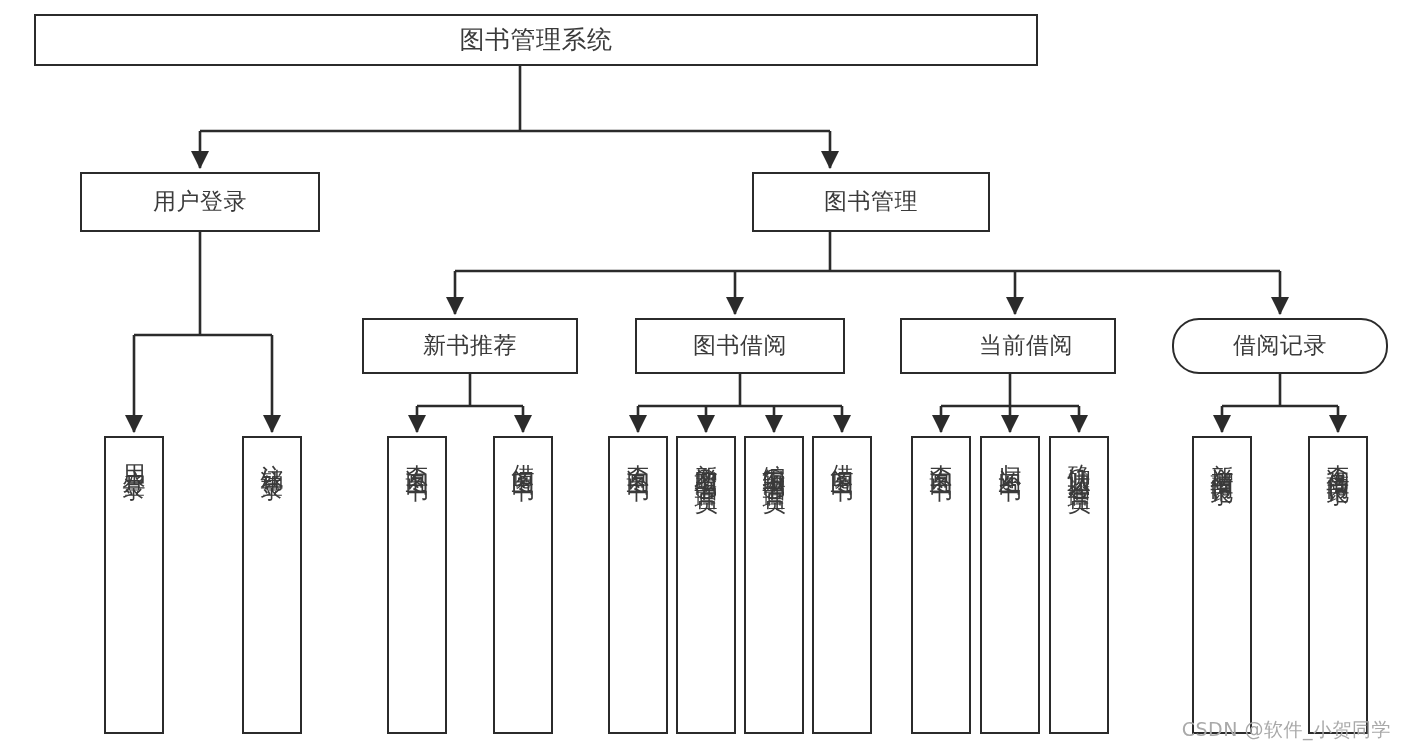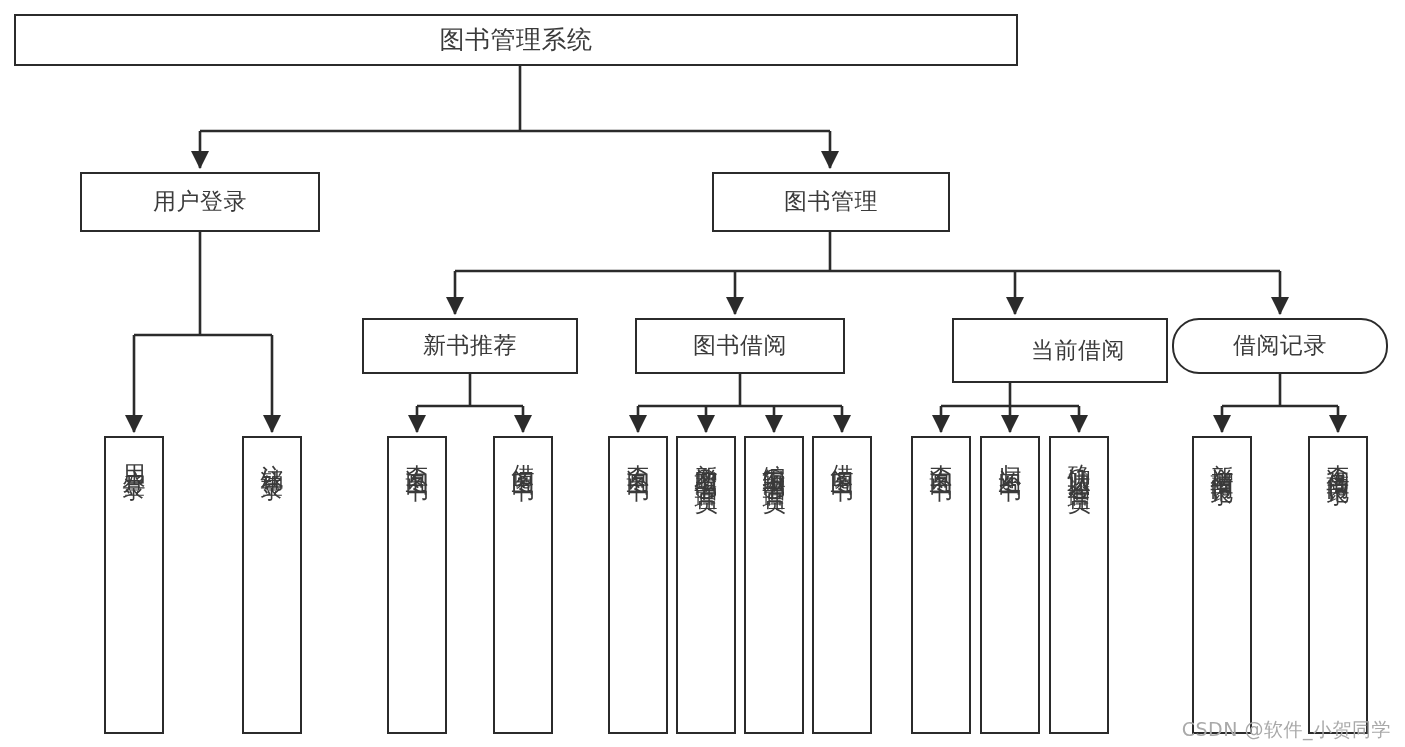--- a/index.html
+++ b/index.html
@@ -136,41 +136,41 @@
       <path d="M 1010 406 L 1010 432" marker-end="url(#arrow)"></path>
       <path d="M 1079 406 L 1079 432" marker-end="url(#arrow)"></path>
 
       <path d="M 1280 374 L 1280 406"></path>
       <path d="M 1222 406 L 1338 406"></path>
       <path d="M 1222 406 L 1222 432" marker-end="url(#arrow)"></path>
       <path d="M 1338 406 L 1338 432" marker-end="url(#arrow)"></path>
     </g>
   </svg>
 
-  <div class="node root" style="left:14px; top:14px; width:1004px; height:52px;">
+  <div class="node root" style="left:34px; top:14px; width:1004px; height:52px;">
     <span class="label">图书管理系统</span>
   </div>
 
   <div class="node branch" style="left:80px; top:172px; width:240px; height:60px;">
     <span class="label">用户登录</span>
   </div>
 
-  <div class="node branch" style="left:712px; top:172px; width:238px; height:60px;">
+  <div class="node branch" style="left:752px; top:172px; width:238px; height:60px;">
     <span class="label">图书管理</span>
   </div>
 
   <div class="node branch" style="left:635px; top:318px; width:210px; height:56px;">
     <span class="label">图书借阅</span>
   </div>
 
   <div class="node branch" style="left:362px; top:318px; width:216px; height:56px;">
     <span class="label">新书推荐</span>
   </div>
 
-  <div class="node branch" style="left:952px; top:318px; width:216px; height:65px;padding-left:36px;">
+  <div class="node branch" style="left:900px; top:318px; width:216px; height:56px;padding-left:36px;">
     <span class="label">当前借阅</span>
   </div>
 
   <div class="node branch" style="left:1172px; top:318px; width:216px; height:56px;border-radius:27px;">
     <span class="label">借阅记录</span>
   </div>
 
   <div class="node leaf" style="left:104px; top:436px; width:60px; height:298px;">
     <span class="label">用户登录</span>
   </div>

